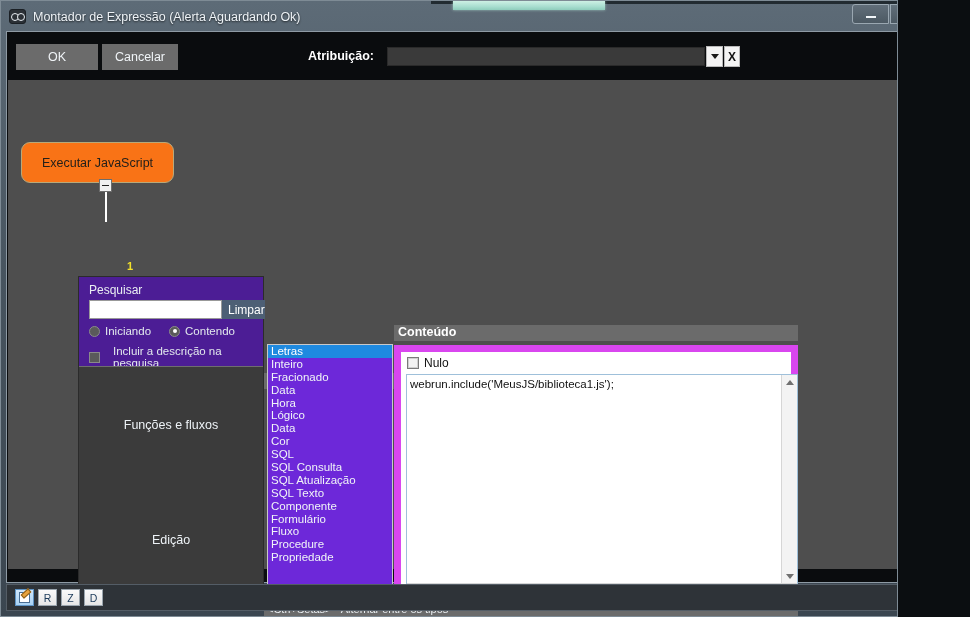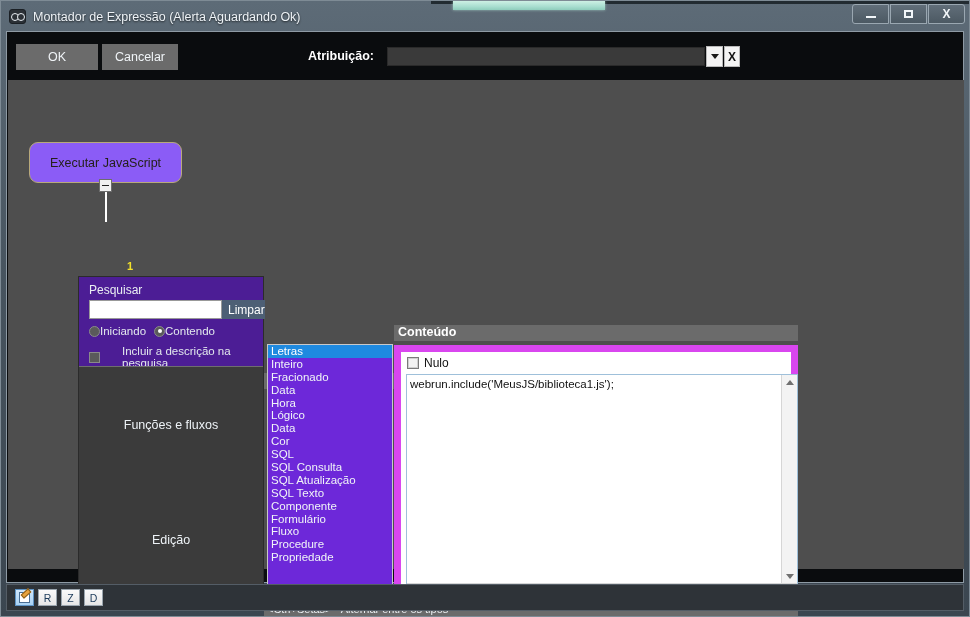--- a/index.html
+++ b/index.html
@@ -7,21 +7,21 @@
     margin: 0; padding: 0;
     width: 970px; height: 617px;
     overflow: hidden;
     font-family: "Liberation Sans", sans-serif;
   }
   body { background: #0b0e11; }
 
   
   #window {
     position: absolute; left: 0; top: 0;
-    width: 970px; height: 617px;
+    width: 898px; height: 617px;
     background: linear-gradient(180deg,#5d6b77 0%,#47545f 45%,#3b4650 100%);
     border: 1px solid #7e8b95;
     overflow: hidden;
   }
   
   #behind-strip {
     position: absolute; left: 452px; top: 0px;
     width: 152px; height: 9px;
     background: linear-gradient(180deg,#cdf0e4 0%,#a9ded0 60%,#8fcdbc 100%);
     box-shadow: 0 0 3px rgba(200,255,235,.6);
@@ -137,23 +137,23 @@
     cursor: pointer; line-height: 1;
   }
 
   
   #canvas {
     position: absolute; left: 1px; top: 48px;
     width: 956px; height: 489px;
     background: #4e4e4e;
   }
   #node-main {
-    position: absolute; left: 21px; top: 62px;
+    position: absolute; left: 13px; top: 62px;
     width: 153px; height: 41px;
-    background: #8b5cf6;
+    background: #f97316;
     border: 1px solid #b8a97a;
     border-radius: 9px;
     display: flex; align-items: center; justify-content: center;
     color: #24201a; font-size: 12.5px;
     cursor: pointer;
   }
   #node-collapse {
     position: absolute; left: 91px; top: 99px;
     width: 13px; height: 13px;
     background: #f0f0f0; border: 1px solid #6d6d6d;
@@ -211,35 +211,35 @@
   #btn-limpar {
     position: absolute; left: 143px; top: 23px;
     width: 43px; height: 19px;
     background: #4d5f75; border: none;
     color: #ffffff; font-size: 12px;
     font-family: "Liberation Sans", sans-serif;
     cursor: pointer;
   }
   .radio-row {
     position: absolute; left: 10px; top: 48px;
-    display: flex; align-items: center; 
+    display: flex; align-items: center; gap: 5px;
     color: #e2e8ed; font-size: 11.5px;
   }
   .radio {
     width: 11px; height: 11px; border-radius: 50%;
     background: #5a5a5a; border: 1px solid #8a8a8a;
     position: relative; flex: none; cursor: pointer;
   }
   .radio.on::after {
     content: ""; position: absolute; left: 2.5px; top: 2.5px;
     width: 4px; height: 4px; border-radius: 50%; background: #ffffff;
   }
   .chk-row {
     position: absolute; left: 10px; top: 68px;
-    display: flex; align-items: center; gap: 22px;
+    display: flex; align-items: center; gap: 13px;
     color: #e2e8ed; font-size: 11.5px;
   }
   .chkbox {
     width: 11px; height: 11px;
     background: #5a5a5a; border: 1px solid #8a8a8a;
     flex: none; cursor: pointer;
   }
   #cat-list {
     position: absolute; left: 0px; top: 89px;
     width: 184px; height: 231px;

